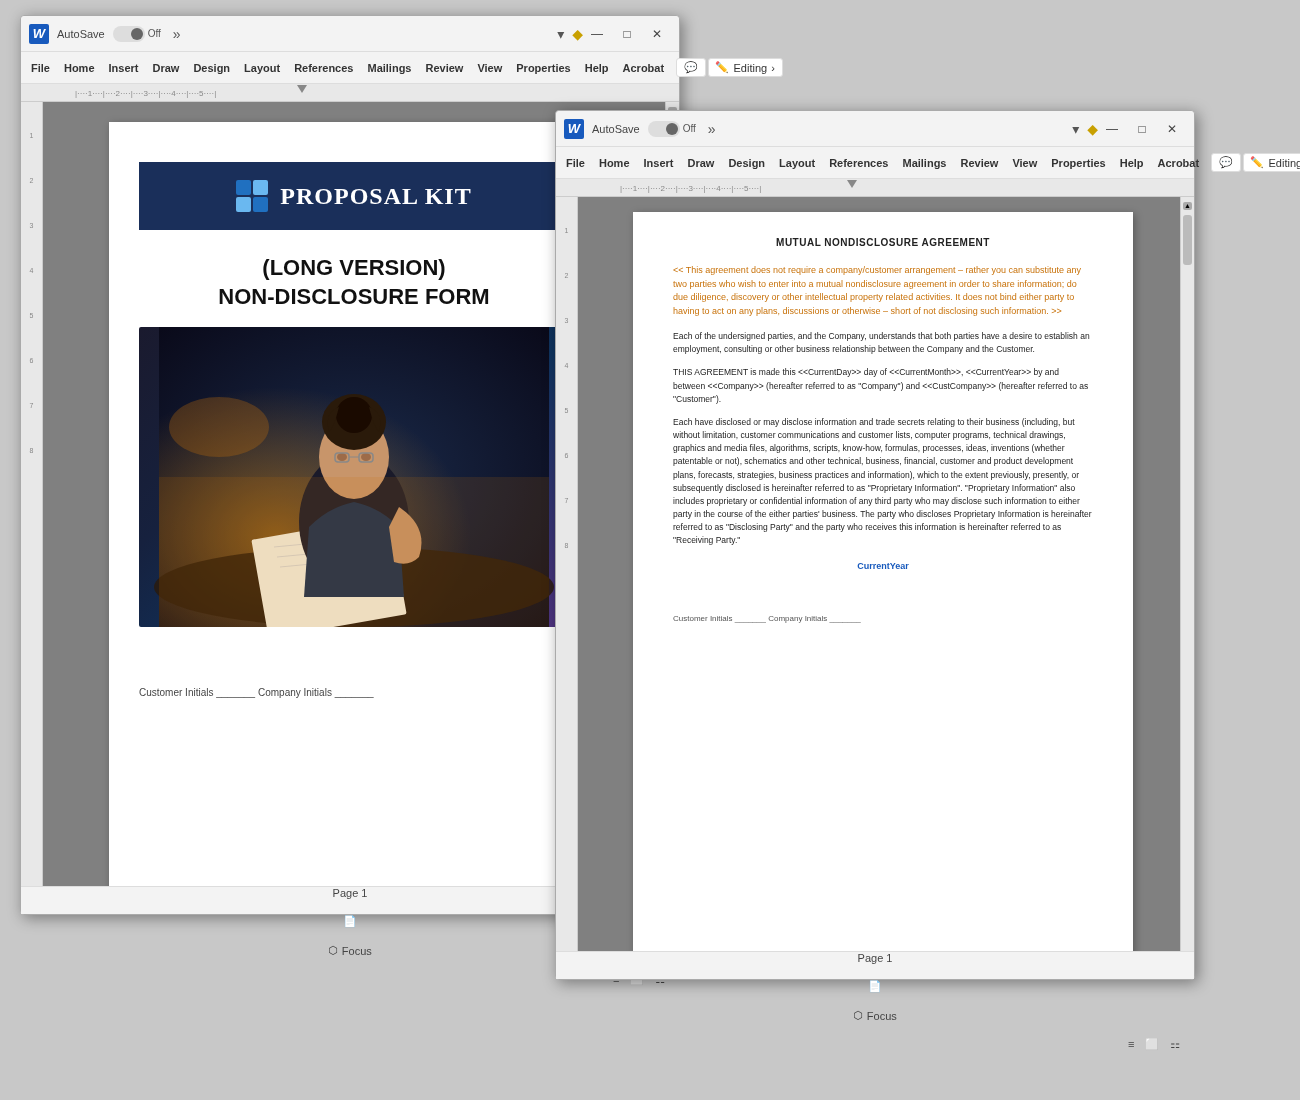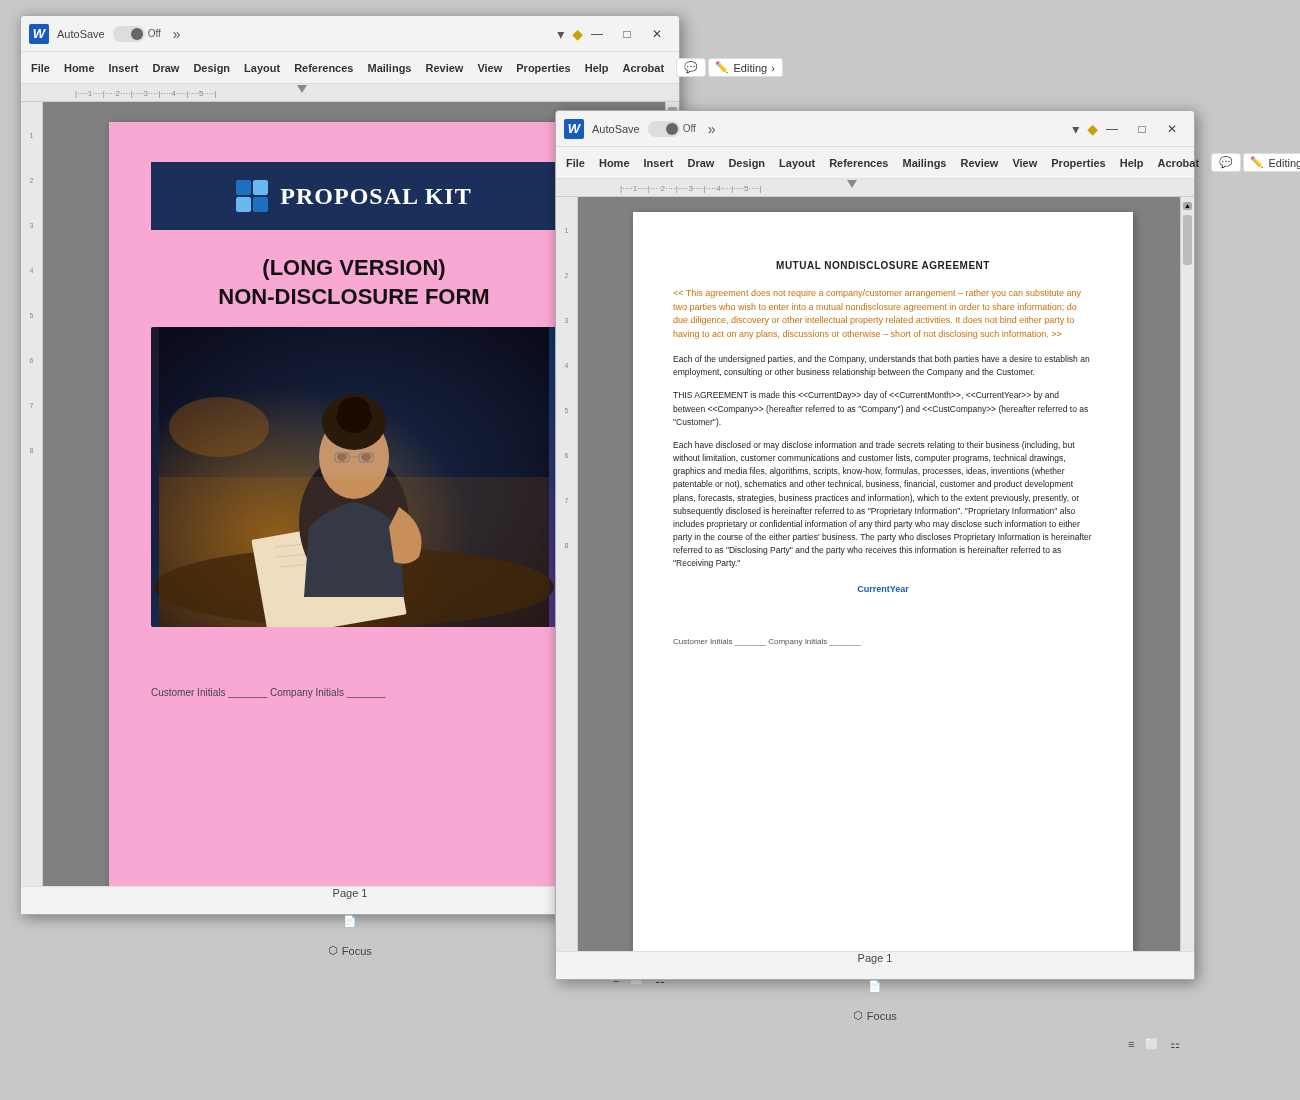--- a/index.html
+++ b/index.html
@@ -220,26 +220,26 @@
       flex: 1;
       background: #808080;
       overflow: hidden;
       position: relative;
       display: flex;
       justify-content: center;
       padding: 20px;
     }
 
     .page {
-      background: #f9a8d4;
+      background: #ffffff;
       width: 100%;
       max-width: 490px;
       height: 820px;
       box-shadow: 2px 2px 8px rgba(0,0,0,0.3);
-      padding: 40px 42px;
+      padding: 40px 30px;
       position: relative;
       overflow: hidden;
     }
 
     
     .cover-header {
       background: #1a2f5a;
       color: white;
       padding: 18px 20px;
       display: flex;
@@ -319,21 +319,21 @@
     }
 
     .status-item {
       display: flex;
       align-items: center;
       gap: 4px;
     }
 
     
     .nda-page {
-      padding: 46px 40px;
+      padding: 23px 40px;
       font-size: 9px;
       line-height: 1.5;
       color: #222;
       margin-left: 8px;
     }
 
     .nda-heading {
       text-align: center;
       font-weight: bold;
       font-size: 10px;

